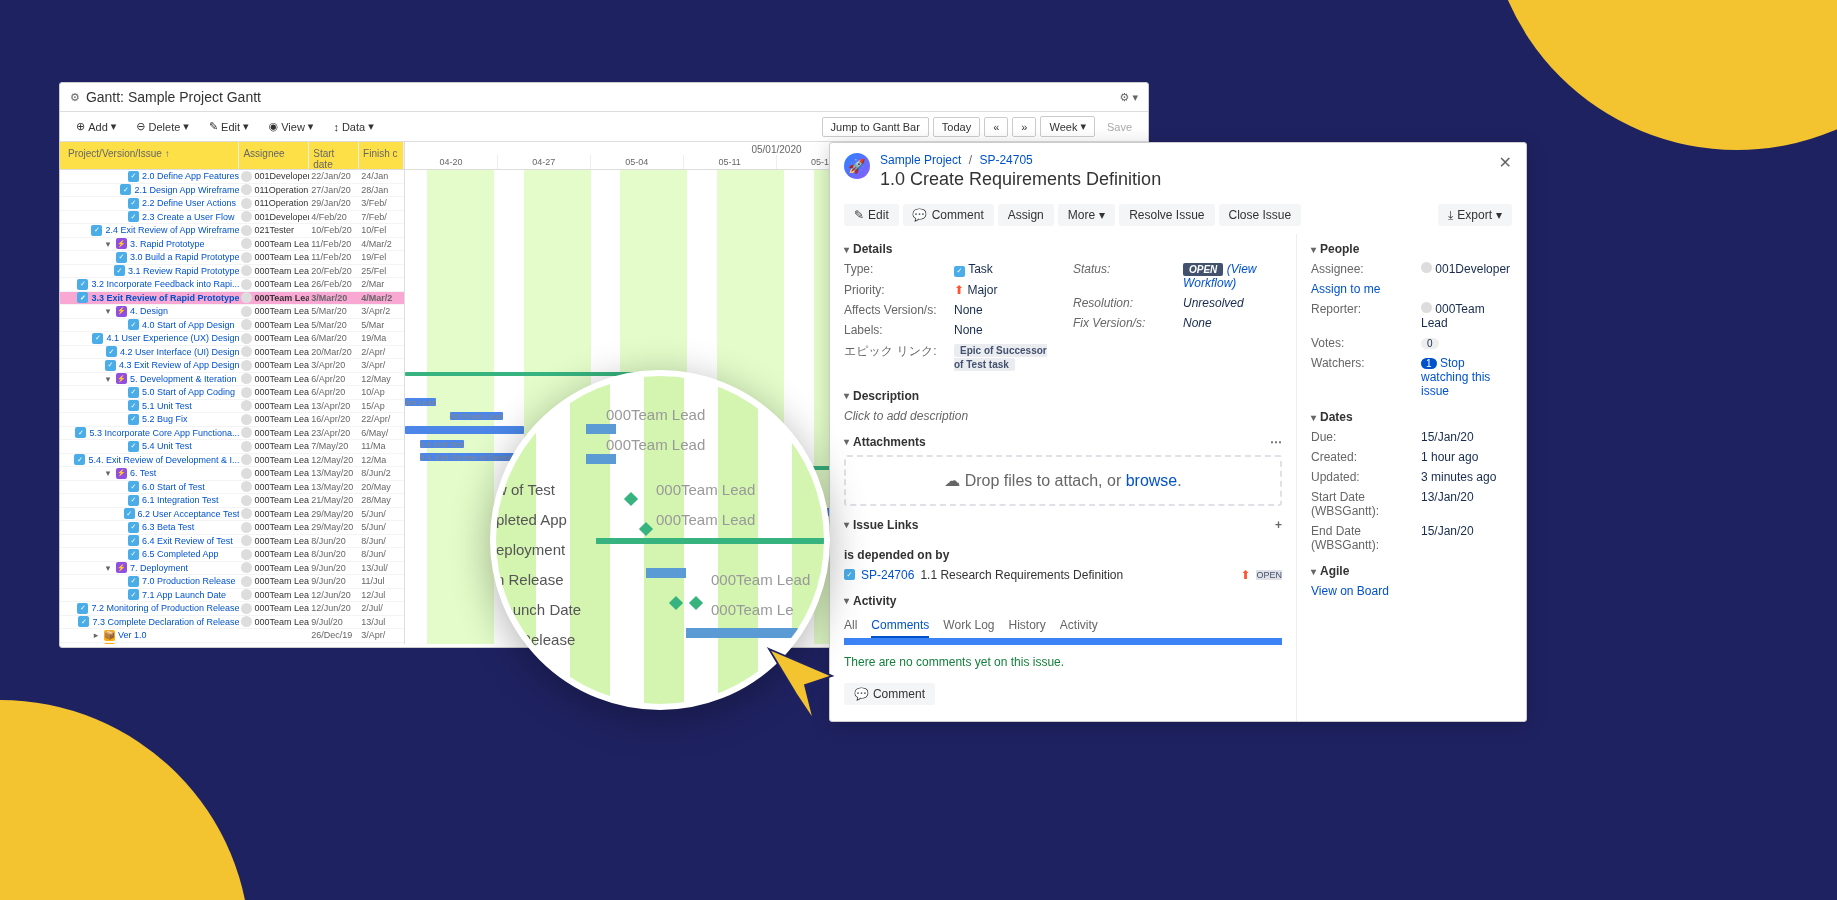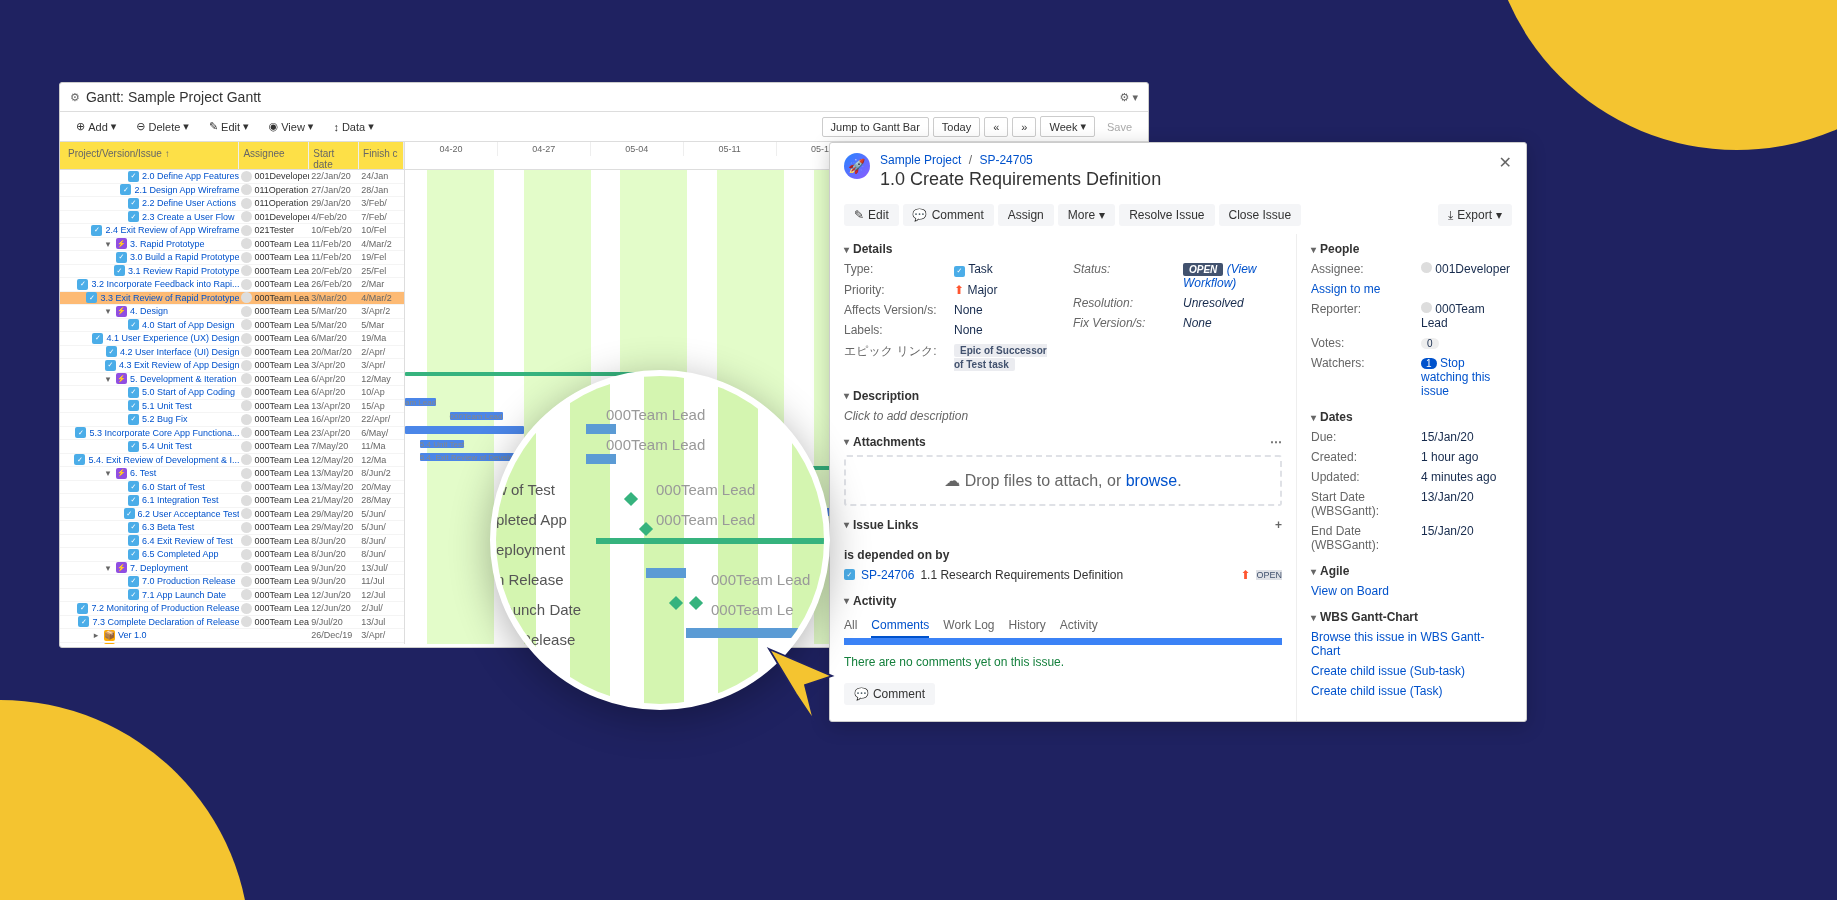--- a/index.html
+++ b/index.html
@@ -16,21 +16,21 @@
 .gantt-body { display:flex; height:calc(100% - 62px); }
 .grid-pane { width:345px; border-right:1px solid #ddd; overflow:hidden; }
 .grid-head { display:flex; border-bottom:1px solid #ddd; height:28px; background:#fde047; }
 .gh-col { padding:6px 4px; border-right:1px solid #eee; font-size:10px; color:#666; }
 .gh-issue { width:180px; padding-left:8px; }
 .gh-assignee { width:70px; }
 .gh-start { width:50px; }
 .gh-finish { width:45px; }
 .grid-rows { overflow:hidden; }
 .grow { display:flex; height:13.5px; border-bottom:1px solid #f4f4f4; align-items:center; font-size:9px; }
-.grow.hl { background:#fdba74; }
+.grow.hl { background:#f9a8d4;font-weight:bold; }
 .grow .c1 { width:180px; padding-left:8px; display:flex; align-items:center; gap:3px; overflow:hidden; white-space:nowrap; }
 .grow .c2 { width:70px; overflow:hidden; white-space:nowrap; padding-left:2px; display:flex; align-items:center; gap:2px; }
 .grow .c3 { width:50px; padding-left:2px; color:#666; }
 .grow .c4 { width:45px; padding-left:2px; color:#666; }
 .link { color:#0052cc; }
 .tree-toggle { width:10px; display:inline-block; text-align:center; color:#666; }
 .icon-task { width:11px; height:11px; background:#4bade8; border-radius:2px; display:inline-flex; align-items:center; justify-content:center; color:#fff; font-size:7px; flex-shrink:0; }
 .icon-epic { width:11px; height:11px; background:#904ee2; border-radius:2px; display:inline-flex; align-items:center; justify-content:center; color:#fff; font-size:7px; flex-shrink:0; }
 .icon-ver { width:11px; height:11px; background:#ffab00; border-radius:2px; display:inline-flex; align-items:center; justify-content:center; flex-shrink:0; }
 .avatar { width:11px; height:11px; border-radius:50%; background:#ddd; display:inline-block; flex-shrink:0; }
@@ -509,20 +509,21 @@
               <span class="link">Ver 1.1</span>
             </div>
             <div class="c2"></div>
             <div class="c3">9/Jan/20</div>
             <div class="c4">12/Fel</div>
           </div>
         </div>
     </div>
     <div class="timeline-pane">
       <div class="tl-head">
+        <div class="tl-month">05/01/2020</div>
         <div class="tl-days" id="tl-days">
             <div class="tl-day">04-20</div>
             <div class="tl-day">04-27</div>
             <div class="tl-day">05-04</div>
             <div class="tl-day">05-11</div>
             <div class="tl-day">05-18</div>
             <div class="tl-day">05-25</div>
             <div class="tl-day">06-01</div>
             <div class="tl-day">06-08</div>
           </div>
@@ -694,40 +695,34 @@
         <div class="field-row">
             <span class="field-lbl">Due:</span>
             <span class="field-val">15/Jan/20</span>
           </div>
         <div class="field-row">
             <span class="field-lbl">Created:</span>
             <span class="field-val">1 hour ago</span>
           </div>
         <div class="field-row">
             <span class="field-lbl">Updated:</span>
-            <span class="field-val">4 minutes ago</span>
+            <span class="field-val">3 minutes ago</span>
           </div>
         <div class="field-row">
             <span class="field-lbl">Start Date (WBSGantt):</span>
             <span class="field-val">13/Jan/20</span>
           </div>
         <div class="field-row">
             <span class="field-lbl">End Date (WBSGantt):</span>
             <span class="field-val">15/Jan/20</span>
           </div>
       </div>
       <div class="sect">
         <div class="sect-h">Agile</div>
         <a class="side-link">View on Board</a>
-      </div>
-      <div class="sect">
-        <div class="sect-h">WBS Gantt-Chart</div>
-        <a class="side-link">Browse this issue in WBS Gantt-Chart</a>
-        <a class="side-link">Create child issue (Sub-task)</a>
-        <a class="side-link">Create child issue (Task)</a>
       </div>
     </div>
   </div>
 </div>
 
 <div class="zoom-circle">
   <div class="zoom-inner">
     <div style="position:absolute;left:0;top:0;bottom:0;width:40px;background:#d4f5b0;"></div>
     <div style="position:absolute;left:74px;top:0;bottom:0;width:40px;background:#d4f5b0;"></div>
     <div style="position:absolute;left:148px;top:0;bottom:0;width:40px;background:#d4f5b0;"></div>

